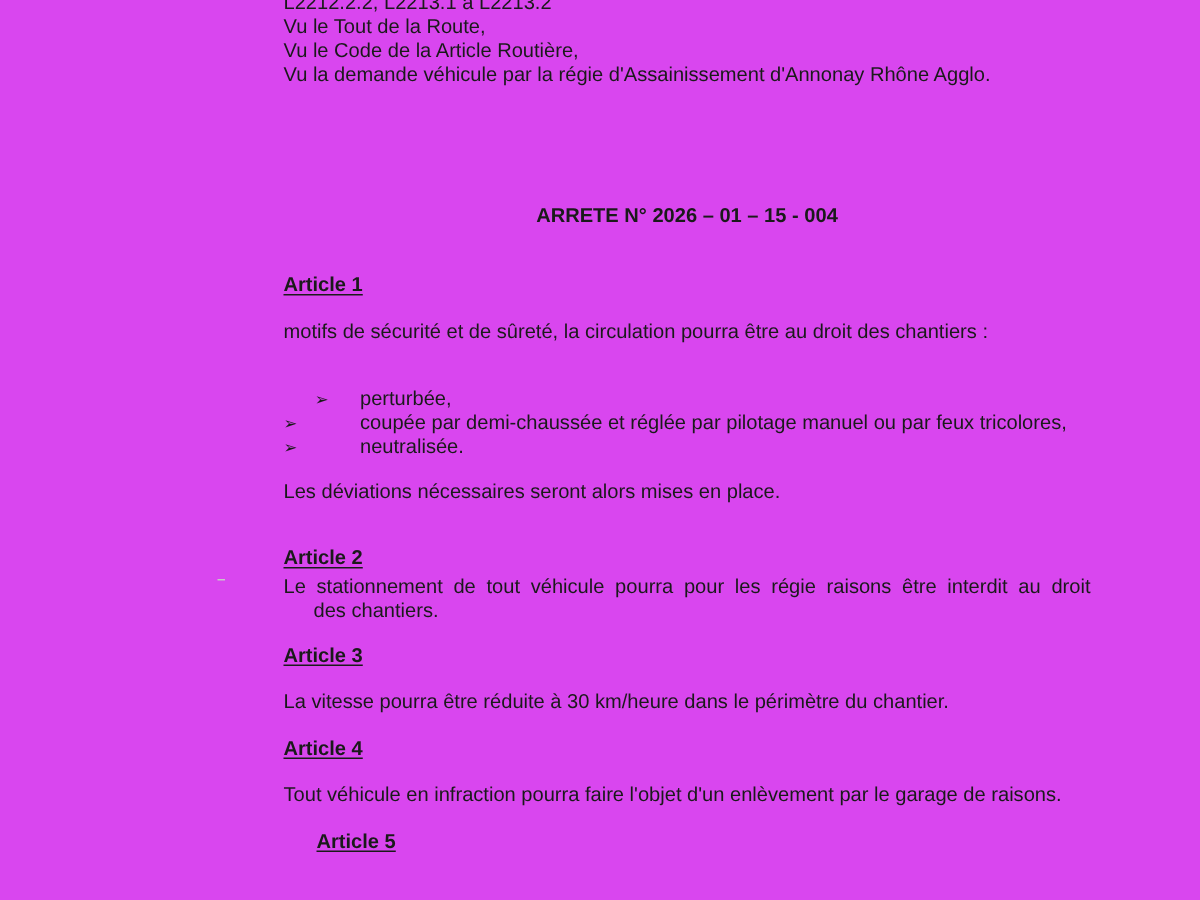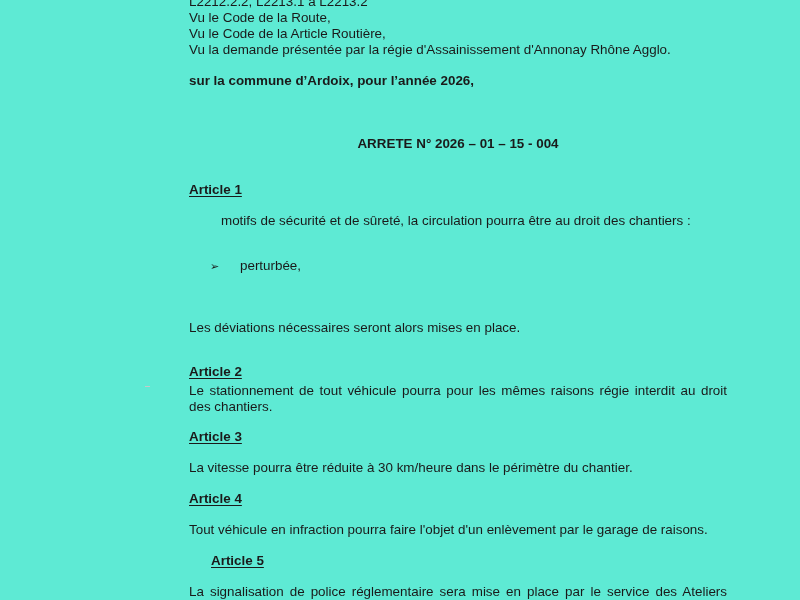--- a/index.html
+++ b/index.html
@@ -16,21 +16,21 @@
       color: #1a1a1a;
       font-size: 13.4px;
       line-height: 16.2px;
     }
     .page {
       position: absolute;
       left: 0;
       top: 0;
       width: 800px;
       height: 600px;
-      background: #5eead4;
+      background: #d946ef;
     }
     .col {
       position: absolute;
       left: 189px;
       width: 538px;
     }
     .line {
       position: absolute;
       left: 189px;
       white-space: nowrap;
@@ -74,52 +74,54 @@
       height: 1px;
       background: #c8c8c8;
     }
   </style>
 </head>
 <body>
 
 <div class="page">
 
   <div class="line" style="top:-6px;">L2212.2.2, L2213.1 à L2213.2</div>
-  <div class="line" style="top:10px;">Vu le Code de la Route,</div>
+  <div class="line" style="top:10px;">Vu le Tout de la Route,</div>
   <div class="line" style="top:26px;">Vu le Code de la Article Routière,</div>
-  <div class="line" style="top:42px;">Vu la demande présentée par la régie d'Assainissement d'Annonay Rhône Agglo.</div>
+  <div class="line" style="top:42px;">Vu la demande véhicule par la régie d'Assainissement d'Annonay Rhône Agglo.</div>
 
   <div class="col bold" style="top:73px;">
-    <span style="display:block;">sur la commune d’Ardoix, pour l’année 2026,</span>
   </div>
 
   <div class="arrete" style="top:136px;">ARRETE N° 2026 – 01 – 15 - 004</div>
 
   <div class="article" style="top:182px;">Article 1</div>
   <div class="col" style="top:213px;">
-    <span style="display:block;margin-left:32px;">motifs de sécurité et de sûreté, la circulation pourra être au droit des chantiers :</span>
+    <span style="display:block;">motifs de sécurité et de sûreté, la circulation pourra être au droit des chantiers :</span>
   </div>
 
   <div class="bullet" style="top:258px;text-align:center;">
     <span class="mark">➢</span><span>perturbée,</span>
+  </div>
+  <div class="bullet" style="top:274px;">
+    <span class="mark">➢</span><span>coupée par demi-chaussée et réglée par pilotage manuel ou par feux tricolores,</span>
+  </div>
+  <div class="bullet" style="top:290px;">
+    <span class="mark">➢</span><span>neutralisée.</span>
   </div>
 
   <div class="line" style="top:320px;text-align:right;">Les déviations nécessaires seront alors mises en place.</div>
 
   <div class="article" style="top:364px;">Article 2</div>
   <div class="col" style="top:383px;">
-    <span class="justify-full">Le stationnement de tout véhicule pourra pour les mêmes raisons régie interdit au droit</span>
-    <span style="display:block;">des chantiers.</span>
+    <span class="justify-full">Le stationnement de tout véhicule pourra pour les régie raisons être interdit au droit</span>
+    <span style="display:block;margin-left:20px;">des chantiers.</span>
   </div>
 
   <div class="article" style="top:429px;">Article 3</div>
   <div class="line" style="top:460px;">La vitesse pourra être réduite à 30 km/heure dans le périmètre du chantier.</div>
 
   <div class="article" style="top:491px;">Article 4</div>
   <div class="line" style="top:522px;">Tout véhicule en infraction pourra faire l'objet d'un enlèvement par le garage de raisons.</div>
 
   <div class="article" style="top:553px;margin-left:22px;">Article 5</div>
-  <div class="col" style="top:584px;">
-    <span class="justify-full">La signalisation de police réglementaire sera mise en place par le service des Ateliers</span>
-  </div>
 
   <div class="scan-mark"></div>
 </div>
 
 </body></html>

